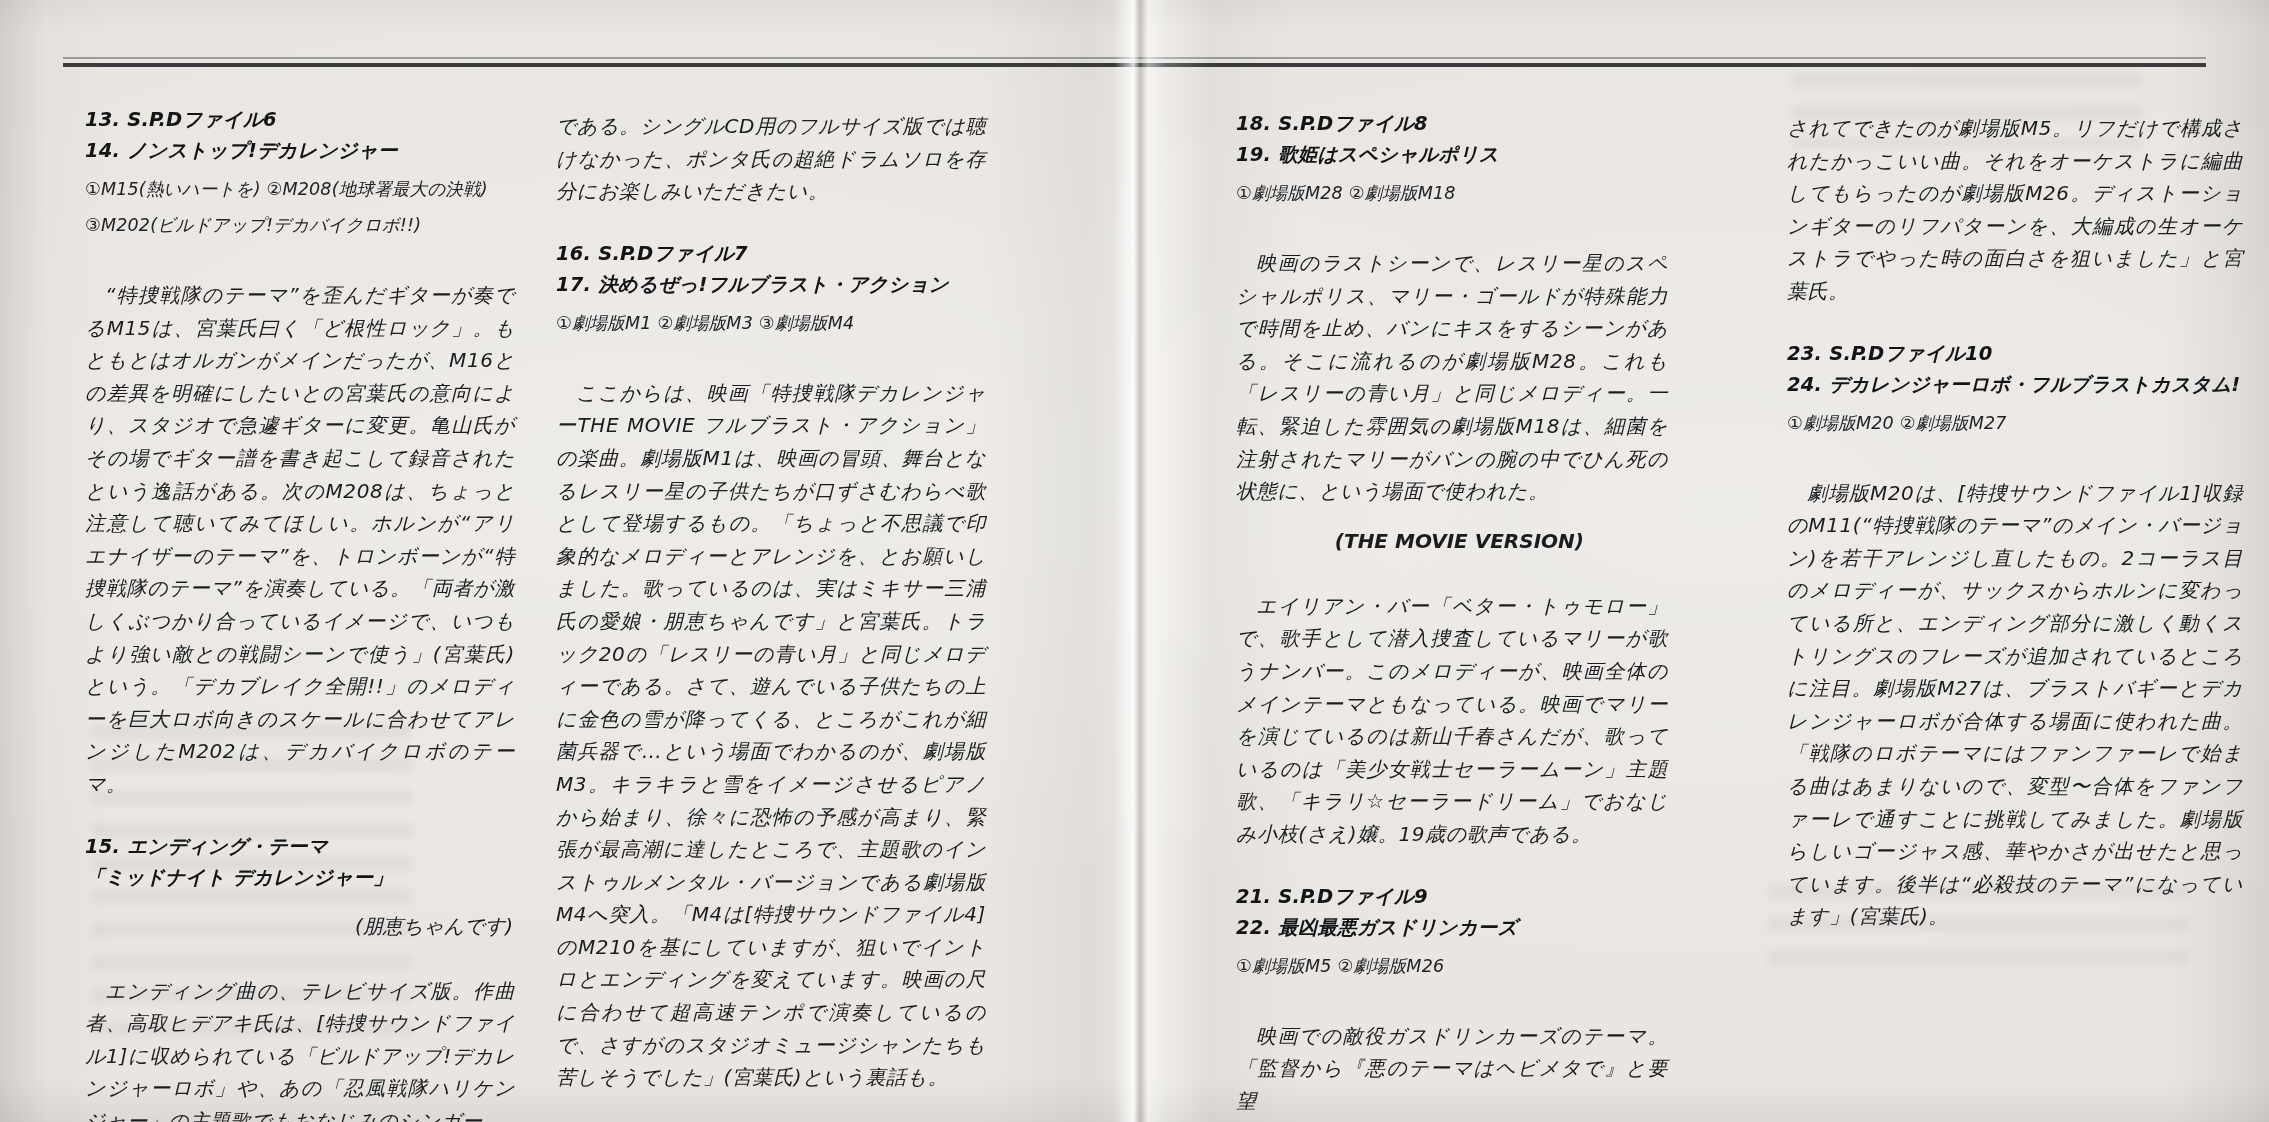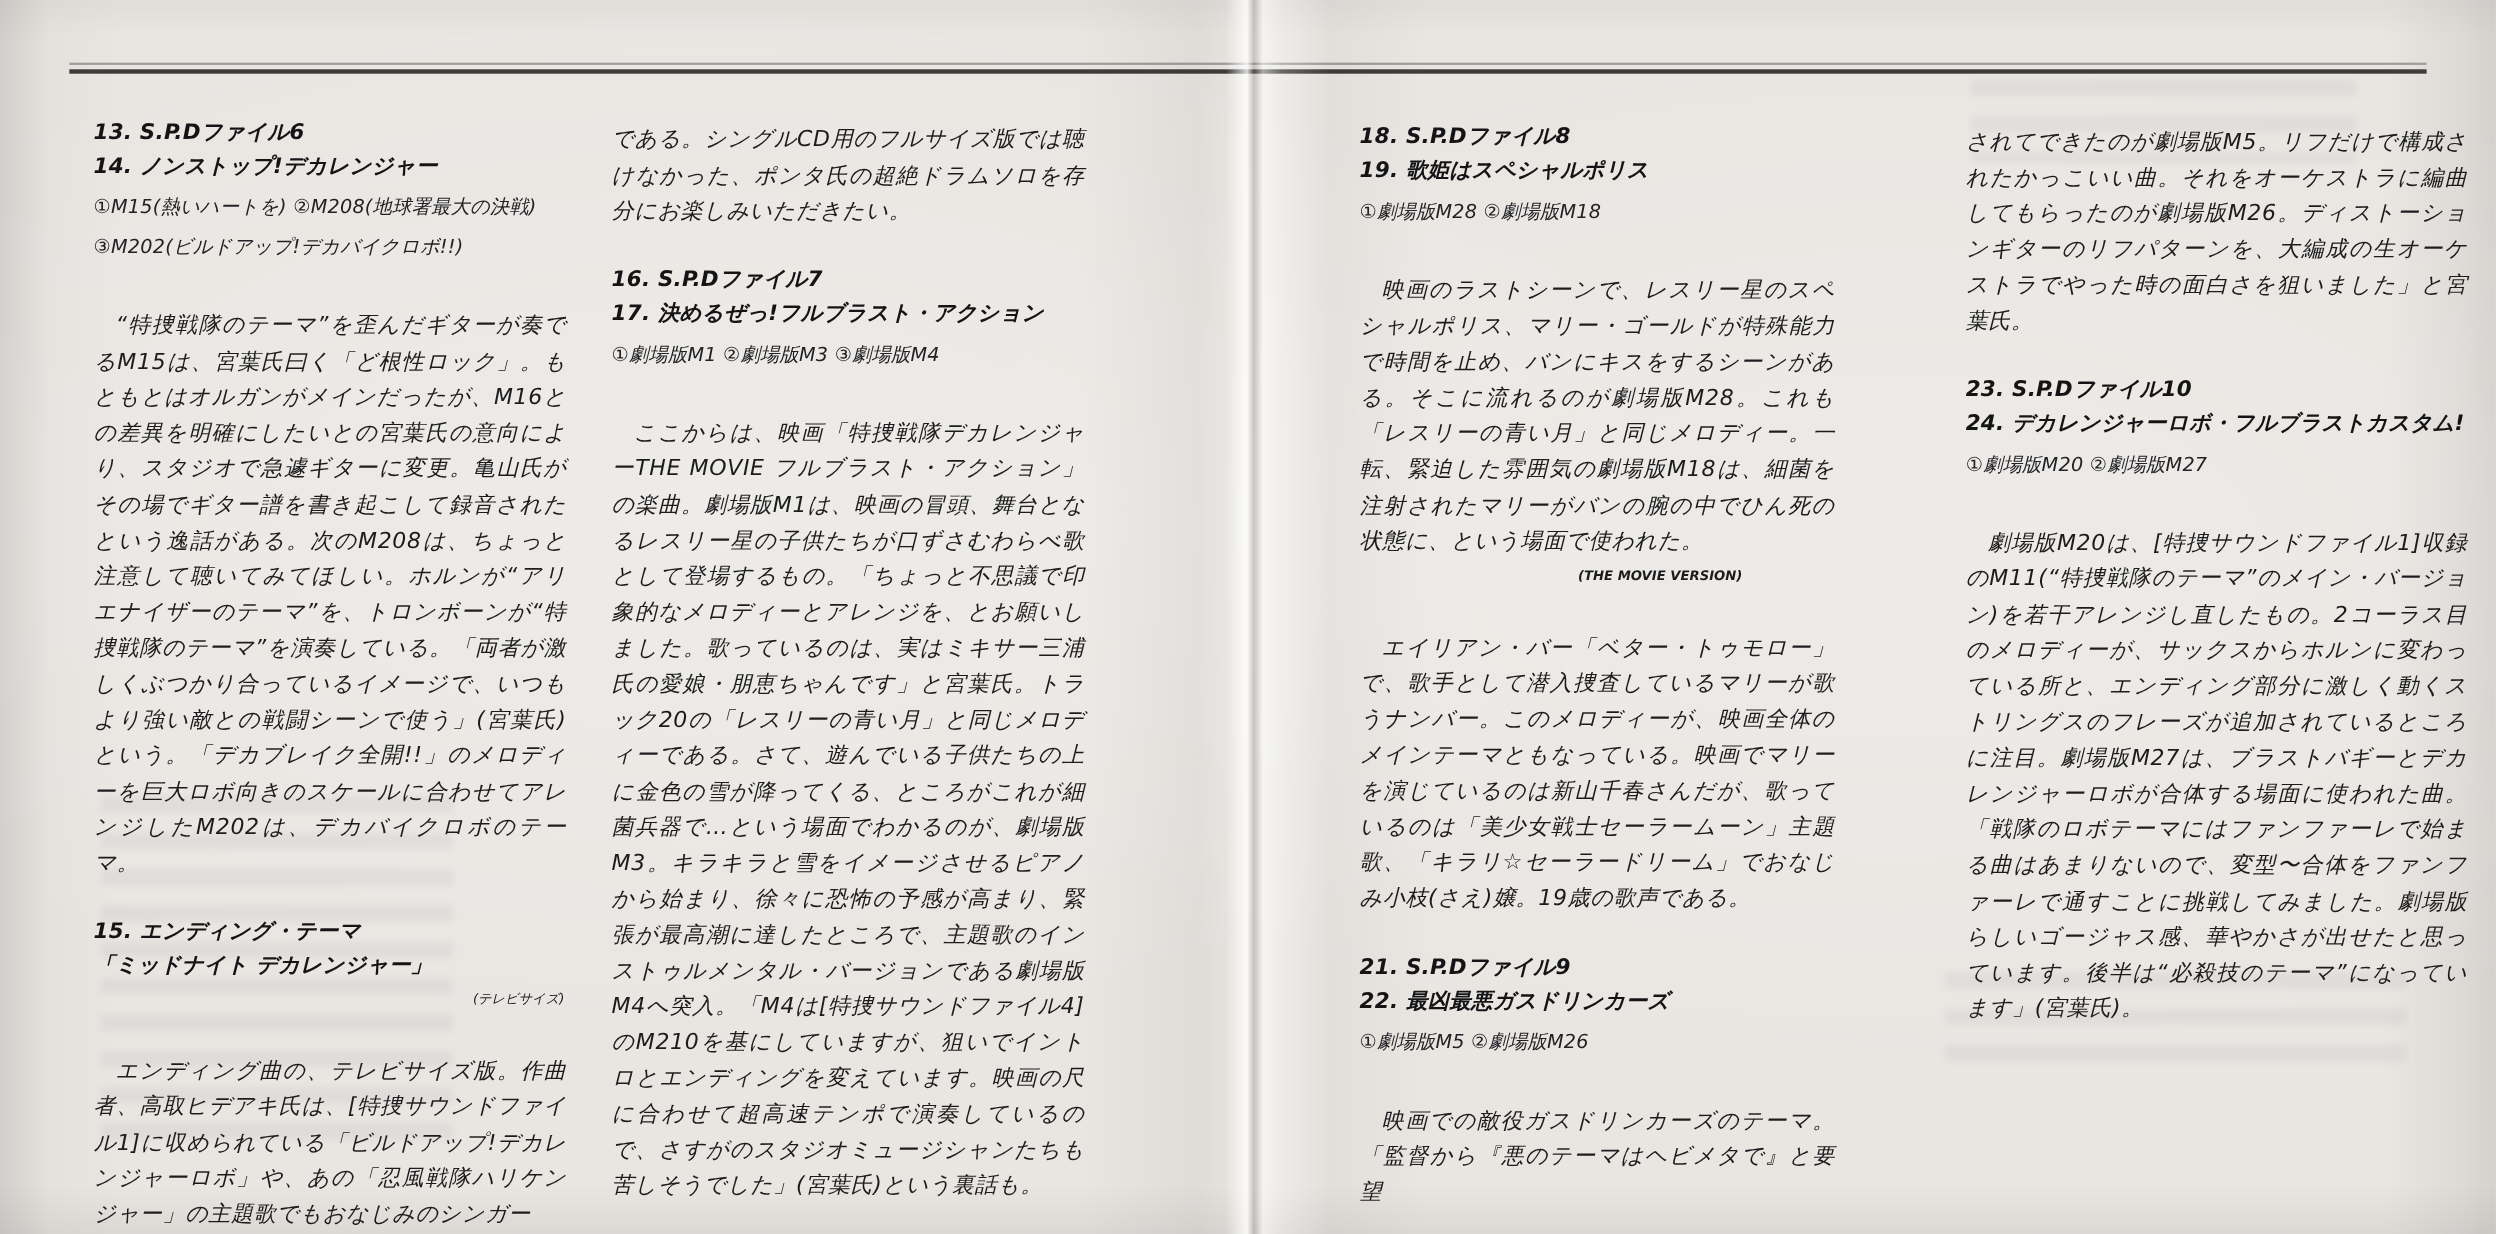--- a/index.html
+++ b/index.html
@@ -59,21 +59,21 @@
     white-space:pre-line;letter-spacing:0.2px;
   }
   .track-credits{
     font-size:17.5px;line-height:36px;margin-top:5px;letter-spacing:0.2px;color:#222226;
   }
   .paragraph{
     font-size:20px;line-height:32.6px;margin-top:21px;
     text-align:justify;letter-spacing:0.6px;
   }
   .paragraph.indent{text-indent:1em;margin-top:36px;}
-  .subtitle{font-size:12px;line-height:26px;margin-top:2px;text-align:right;}
+  .subtitle{font-size:20px;line-height:26px;margin-top:20px;text-align:right;}
   .subtitle.jp{font-weight:400;padding-right:2px;}
   .subtitle.en{font-weight:700;padding-right:84px;letter-spacing:0;}
 </style>
 </head>
 <body>
 
 <div class="spread">
   <div class="paper-tone"></div>
   <div class="ghost g1"></div>
   <div class="ghost g2"></div>
@@ -82,21 +82,21 @@
   <div class="rule rule-thick"></div>
   <div class="gutter"></div>
 
   <div class="col col-1">
       <div class="block track-heading">13. S.P.Dファイル6
 14. ノンストップ!デカレンジャー</div>
       <div class="block track-credits">①M15(熱いハートを) ②M208(地球署最大の決戦) ③M202(ビルドアップ!デカバイクロボ!!)</div>
       <div class="block paragraph indent">“特捜戦隊のテーマ”を歪んだギターが奏でるM15は、宮葉氏曰く「ど根性ロック」。もともとはオルガンがメインだったが、M16との差異を明確にしたいとの宮葉氏の意向により、スタジオで急遽ギターに変更。亀山氏がその場でギター譜を書き起こして録音されたという逸話がある。次のM208は、ちょっと注意して聴いてみてほしい。ホルンが“アリエナイザーのテーマ”を、トロンボーンが“特捜戦隊のテーマ”を演奏している。「両者が激しくぶつかり合っているイメージで、いつもより強い敵との戦闘シーンで使う」(宮葉氏)という。「デカブレイク全開!!」のメロディーを巨大ロボ向きのスケールに合わせてアレンジしたM202は、デカバイクロボのテーマ。</div>
       <div class="block track-heading">15. エンディング・テーマ
 「ミッドナイト デカレンジャー」</div>
-      <div class="block subtitle jp">(テレビサイズ)</div>
+      <div class="block subtitle jp">(朋恵ちゃんです)</div>
       <div class="block paragraph indent">エンディング曲の、テレビサイズ版。作曲者、高取ヒデアキ氏は、[特捜サウンドファイル1]に収められている「ビルドアップ!デカレンジャーロボ」や、あの「忍風戦隊ハリケンジャー」の主題歌でもおなじみのシンガー</div>
     </div>
   <div class="col col-2">
       <div class="block paragraph">である。シングルCD用のフルサイズ版では聴けなかった、ポンタ氏の超絶ドラムソロを存分にお楽しみいただきたい。</div>
       <div class="block track-heading">16. S.P.Dファイル7
 17. 決めるぜっ!フルブラスト・アクション</div>
       <div class="block track-credits">①劇場版M1 ②劇場版M3 ③劇場版M4</div>
       <div class="block paragraph indent">ここからは、映画「特捜戦隊デカレンジャーTHE MOVIE フルブラスト・アクション」の楽曲。劇場版M1は、映画の冒頭、舞台となるレスリー星の子供たちが口ずさむわらべ歌として登場するもの。「ちょっと不思議で印象的なメロディーとアレンジを、とお願いしました。歌っているのは、実はミキサー三浦氏の愛娘・朋恵ちゃんです」と宮葉氏。トラック20の「レスリーの青い月」と同じメロディーである。さて、遊んでいる子供たちの上に金色の雪が降ってくる、ところがこれが細菌兵器で…という場面でわかるのが、劇場版M3。キラキラと雪をイメージさせるピアノから始まり、徐々に恐怖の予感が高まり、緊張が最高潮に達したところで、主題歌のインストゥルメンタル・バージョンである劇場版M4へ突入。「M4は[特捜サウンドファイル4]のM210を基にしていますが、狙いでイントロとエンディングを変えています。映画の尺に合わせて超高速テンポで演奏しているので、さすがのスタジオミュージシャンたちも苦しそうでした」(宮葉氏)という裏話も。</div>
     </div>
   <div class="col col-3">

